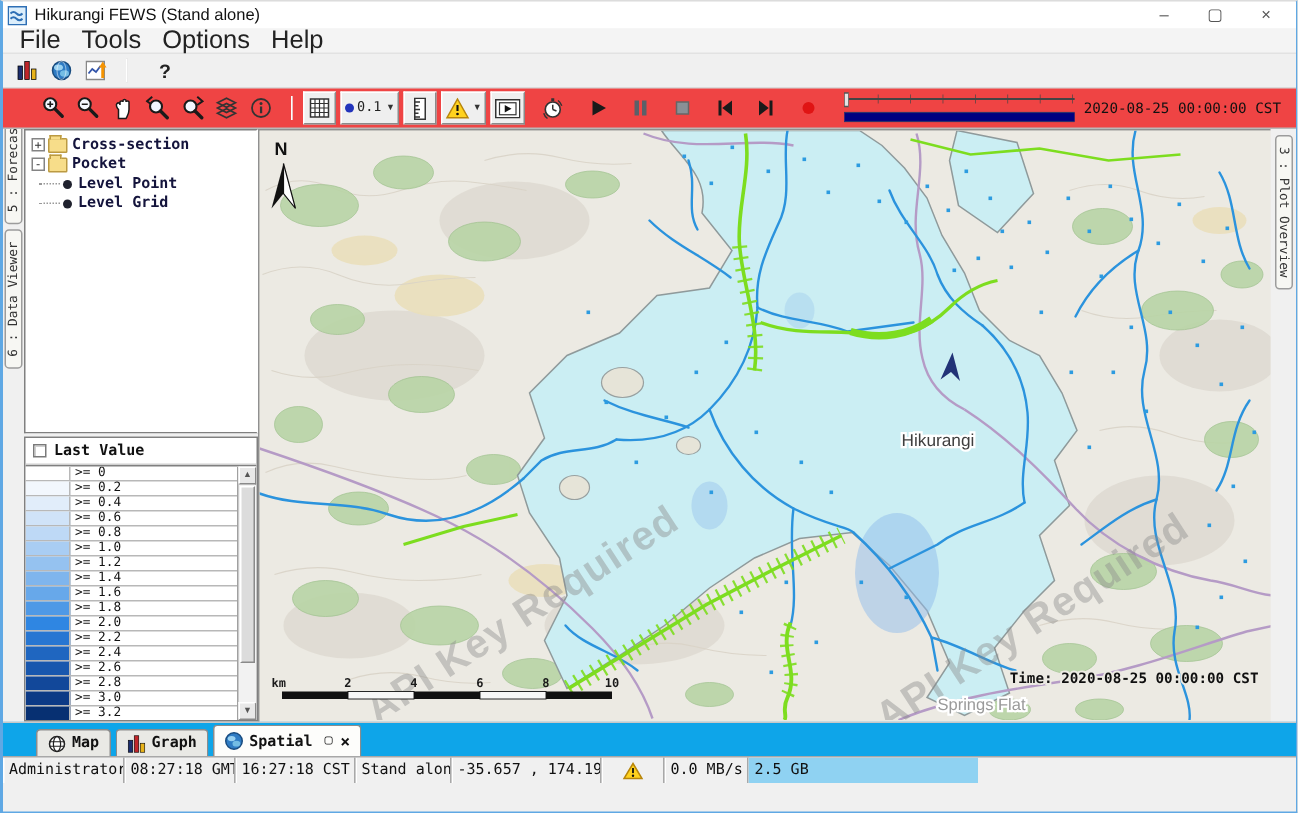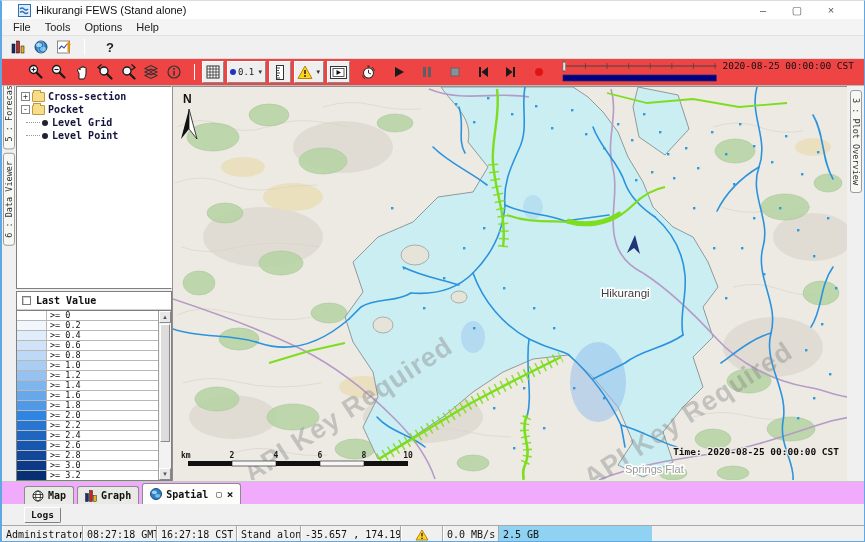--- a/index.html
+++ b/index.html
@@ -1,39 +1,39 @@
 <!DOCTYPE html>
 <html><head>
 <meta charset="utf-8">
 <style>
   * { margin:0; padding:0; box-sizing:border-box; }
   body { font-family:"Liberation Sans", sans-serif; background:#d7d7d7; }
   .app { position:relative; width:865px; height:542px; background:#f0f0f0; overflow:hidden;
          border-left:2px solid #5fa8e4; border-right:1px solid #5fa8e4; border-bottom:1px solid #5fa8e4; border-top:1px solid #dcdcdc; }
   
-  .titlebar { height:18px; background:#ffffff; display:flex; align-items:center; padding:0 16px; }
+  .titlebar { height:18px; background:#ffffff; display:flex; align-items:center; padding:0 3px; }
   .titlebar .ttl { font-size:11px; color:#111; margin-left:5px; }
   .wctrl { margin-left:auto; display:flex; }
   .wbtn { width:34px; text-align:center; font-size:11px; color:#555; line-height:16px; cursor:default; }
   
   .menubar { height:17px; background:#f4f4f4; border-bottom:1px solid #e2e2e2; display:flex; align-items:center; padding-left:4px; }
-  .menu-item { font-size:11px; color:#222; padding:1px 7px; }
+  .menu-item { font-size:17px; color:#222; padding:1px 7px; }
   
   .toolbar1 { height:22px; display:flex; align-items:center; padding-left:6px; background:#f0f0f0; }
   .toolbar2 { height:28px; display:flex; align-items:center; padding-left:24px; background:#ef4444; border-top:1px solid #dadada; border-bottom:1px solid #b9b9b9; }
   .tbicon { display:inline-flex; align-items:center; justify-content:center; width:20px; height:18px; margin-right:3px; }
   .tbsep { width:1px; height:16px; background:#bdbdbd; border-right:1px solid #fff; margin:0 7px; }
   .tbbtn { display:inline-flex; align-items:center; justify-content:center; height:22px; min-width:22px;
            border:1px solid; border-color:#fff #8a8a8a #8a8a8a #fff; background:#efefef; margin-right:3px; padding:0 2px; }
   .help-q { font-size:13px; font-weight:bold; color:#222; margin-left:14px; }
   .ddval { font-size:9px; font-family:"DejaVu Sans Mono", monospace; color:#222; margin:0 2px; }
   .caret { font-size:6px; color:#333; margin-left:1px; }
   .blue-dot { width:6px; height:6px; border-radius:50%; background:#2233bb; }
   
-  .timeline-wrap { flex:1; display:flex; margin:0 6px 0 10px; }
+  .timeline-wrap { flex:1; display:flex; align-items:center; margin:0 6px 0 10px; }
   .timeline { flex:1; height:24px; }
   .tl-time { font-family:"DejaVu Sans Mono", monospace; font-size:9.5px; color:#111; white-space:nowrap; margin:0 4px; }
   
   .main { display:flex; height:395px; }
   .vtabs { width:14px; background:#f0f0f0; overflow:hidden; display:flex; flex-direction:column; align-items:center; }
   .vtabs.right { width:17px; }
   .vtab { writing-mode:vertical-rl; transform:rotate(180deg); font-family:"DejaVu Sans Mono", monospace; font-size:8.5px;
           color:#333; background:#f7f7f3; border:1px solid #9c9c9c; border-radius:3px; padding:7px 0; margin:2px 0; white-space:nowrap; }
   .vtabs.right .vtab { transform:none; }
   .vtab.cut { margin-top:-14px; }
@@ -59,21 +59,21 @@
   .lswatch { width:30px; border-right:1px solid #b8b8b8; }
   .llabel { flex:1; font-family:"DejaVu Sans Mono", monospace; font-size:8.5px; line-height:9px; color:#111; padding-left:3px; }
   .scrollbar { width:13px; background:#f2f2f2; border-left:1px solid #a0a0a0; display:flex; flex-direction:column; }
   .sb-btn { height:12px; background:#e8e8e8; border:1px solid; border-color:#fff #8a8a8a #8a8a8a #fff; font-size:6px; color:#555; text-align:center; line-height:10px; }
   .sb-thumb { height:118px; background:#dcdcdc; border:1px solid; border-color:#fff #8a8a8a #8a8a8a #fff; margin:1px; }
   .sb-track { flex:1; }
   
   .map { flex:1; position:relative; border-top:1px solid #909090; border-left:1px solid #909090; background:#eceae3; overflow:hidden; }
   .map svg { display:block; }
   
-  .tabrow { height:23px; background:#f0abfc; display:flex; align-items:flex-end; padding-left:22px; border-top:1px solid #c8c8c8; }
+  .tabrow { height:23px; background:#0ea5e9; display:flex; align-items:flex-end; padding-left:22px; border-top:1px solid #c8c8c8; }
   .btab { display:flex; align-items:center; height:18px; padding:0 7px; margin-right:3px; background:#e9e9e5;
           border:1px solid #8c8c8c; border-bottom:none; border-radius:3px 3px 0 0; font-family:"DejaVu Sans Mono", monospace; font-size:10px; font-weight:bold; color:#111; }
   .btab.active { height:21px; background:#fdfdfb; }
   .btab .ic { margin-right:4px; display:inline-flex; }
   .tab-sq { font-size:9px; color:#222; margin-left:8px; }
   .tab-x { font-size:11px; font-weight:bold; color:#111; margin-left:5px; }
   
   .logsrow { height:21px; background:#f0f0f0; display:flex; align-items:center; padding-left:22px; }
   .logsbtn { height:16px; padding:0 6px; background:#ececec; border:1px solid; border-color:#fff #808080 #808080 #fff;
              font-family:"DejaVu Sans Mono", monospace; font-size:9.5px; font-weight:bold; color:#111; display:flex; align-items:center; border-radius:2px; }
@@ -290,26 +290,26 @@
             <span class="tlabel">Cross-section</span>
           </div>
           <div class="trow">
             <span class="expbox">-</span>
             <span class="folder"></span>
             <span class="tlabel">Pocket</span>
           </div>
           <div class="trow">
             <span class="branch"></span>
             <span class="bullet"></span>
-            <span class="tlabel">Level Grid</span>
+            <span class="tlabel">Level Point</span>
           </div>
           <div class="trow">
             <span class="branch"></span>
             <span class="bullet"></span>
-            <span class="tlabel">Level Point</span>
+            <span class="tlabel">Level Grid</span>
           </div>
         </div>
       <div class="splitter"></div>
       <div class="legend-panel">
         <div class="lastvalue">
           <span class="cb"></span>
           <span class="lv-label">Last Value</span>
         </div>
         <div class="legend-body">
           <div class="legend-table">
@@ -638,23 +638,20 @@
             <ellipse cx="4.4" cy="4.4" rx="2.6" ry="1.8" fill="#a5daf5" opacity="0.9"></ellipse>
             <ellipse cx="7.6" cy="7.8" rx="2.6" ry="1.9" fill="#7cc4e8" opacity="0.9"></ellipse>
           </svg>
         </span>
       <span>Spatial</span>
       <span class="tab-sq">▢</span>
       <span class="tab-x">×</span>
     </span>
   </div>
 
-  <div class="logsrow">
-    <span class="logsbtn">Logs</span>
-  </div>
 
   <div class="statusbar">
     <span class="scell" style="width:81px">Administrator</span>
     <span class="scell" style="width:74px">08:27:18 GMT</span>
     <span class="scell" style="width:80px">16:27:18 CST</span>
     <span class="scell" style="width:64px">Stand alone</span>
     <span class="scell" style="width:100px">-35.657 , 174.199</span>
     <span class="scell" style="width:42px; justify-content:center">
       <span style="display:inline-flex">
           <svg width="14" height="12">

